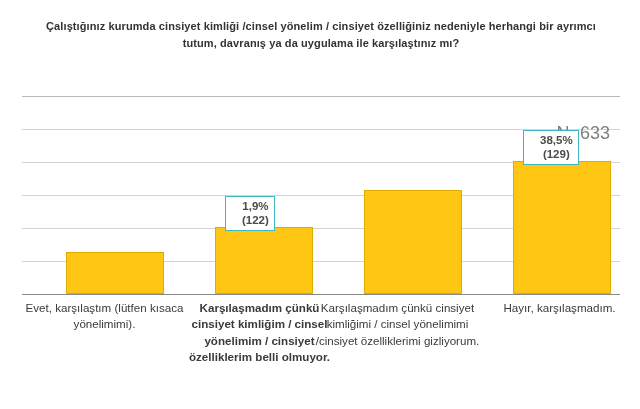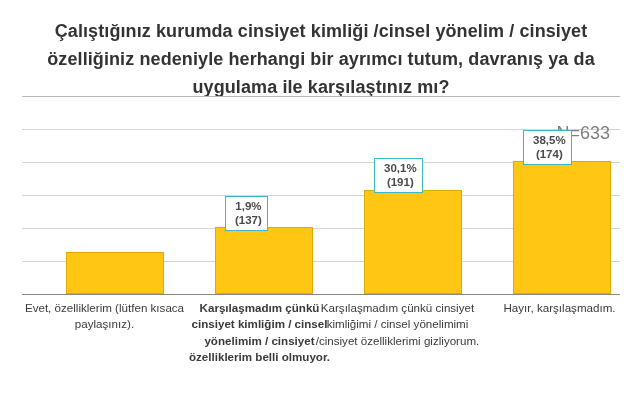--- a/index.html
+++ b/index.html
@@ -19,21 +19,21 @@
     height: 409px;
     box-sizing: border-box;
   }
   
   #chart-title {
     position: absolute;
     left: 34px;
     top: 18px;
     width: 574px;
     text-align: center;
-    font-size: 18px;
+    font-size: 11px;
     font-weight: bold;
     color: #333333;
     line-height: 1.55;
     letter-spacing: 0.1px;
   }
   
   #plot-area {
     position: absolute;
     left: 22px;
     top: 96px;
@@ -79,21 +79,21 @@
   .data-label {
     position: absolute;
     box-sizing: border-box;
     border: 1px solid #3fb8c4;
     background: #ffffff;
     color: #4a4a4a;
     font-size: 11.5px;
     font-weight: bold;
     text-align: center;
     line-height: 1.22;
-    padding: 2px 5px 3px 9px;
+    padding: 2px 5px 3px 16px;
     white-space: nowrap;
   }
   .data-label .pct { display: block; }
   .data-label .cnt { display: block; }
   
   #cat-labels {
     position: absolute;
     left: 22px;
     top: 300px;
     width: 598px;
@@ -126,32 +126,28 @@
 
     <div id="n-label">N=633</div>
 
     <div class="bar" style="left:44px; width:98px; height:42px;"></div>
     <div class="bar" style="left:193px; width:98px; height:67px;"></div>
     <div class="bar" style="left:342px; width:98px; height:104px;"></div>
     <div class="bar" style="left:491px; width:98px; height:133px;"></div>
 
     <div class="data-label" style="left:203px; top:100px;">
       <span class="pct">1,9%</span>
-      <span class="cnt">(137)</span>
-    </div>
-    <div class="data-label" style="left:352px; top:62px;">
-      <span class="pct">30,1%</span>
-      <span class="cnt">(191)</span>
+      <span class="cnt">(122)</span>
     </div>
     <div class="data-label" style="left:501px; top:34px;">
       <span class="pct">38,5%</span>
-      <span class="cnt">(174)</span>
+      <span class="cnt">(129)</span>
     </div>
   </div>
 
   <div id="cat-labels">
-    <div class="cat-label" style="left:0px; width:165px;">Evet, özelliklerim (lütfen kısaca paylaşınız).</div>
+    <div class="cat-label" style="left:0px; width:165px;">Evet, karşılaştım (lütfen kısaca yönelimimi).</div>
     <div class="cat-label" style="left:155px; width:165px;font-weight:bold;">Karşılaşmadım çünkü cinsiyet kimliğim / cinsel yönelimim / cinsiyet özelliklerim belli olmuyor.</div>
     <div class="cat-label" style="left:293px; width:165px;">Karşılaşmadım çünkü cinsiyet kimliğimi / cinsel yönelimimi /cinsiyet özelliklerimi gizliyorum.</div>
     <div class="cat-label" style="left:455px; width:165px;">Hayır, karşılaşmadım.</div>
   </div>
 
 </div>
 
 </body></html>

